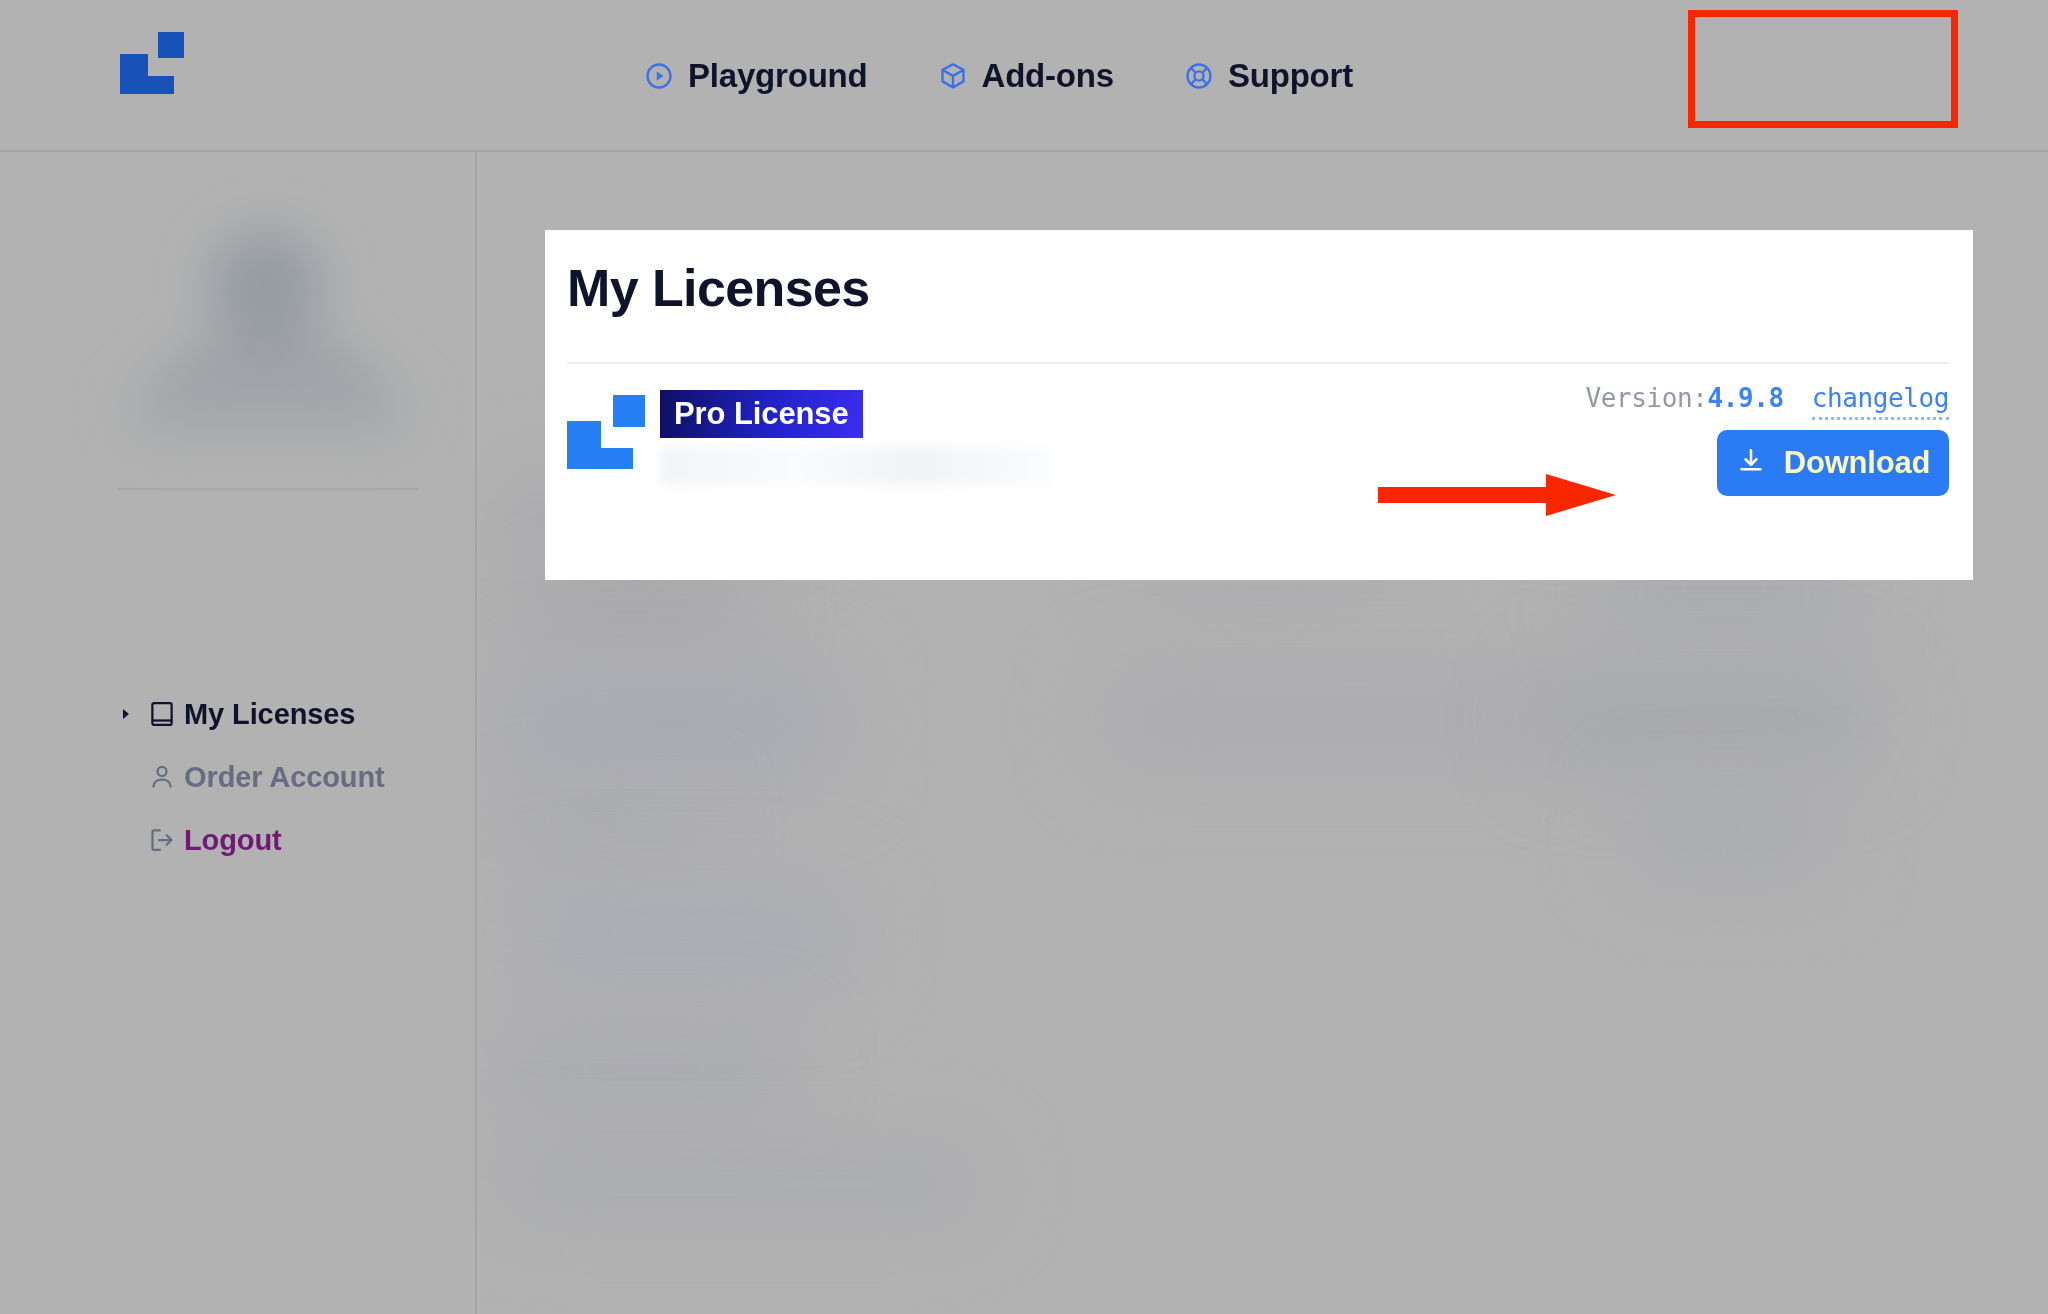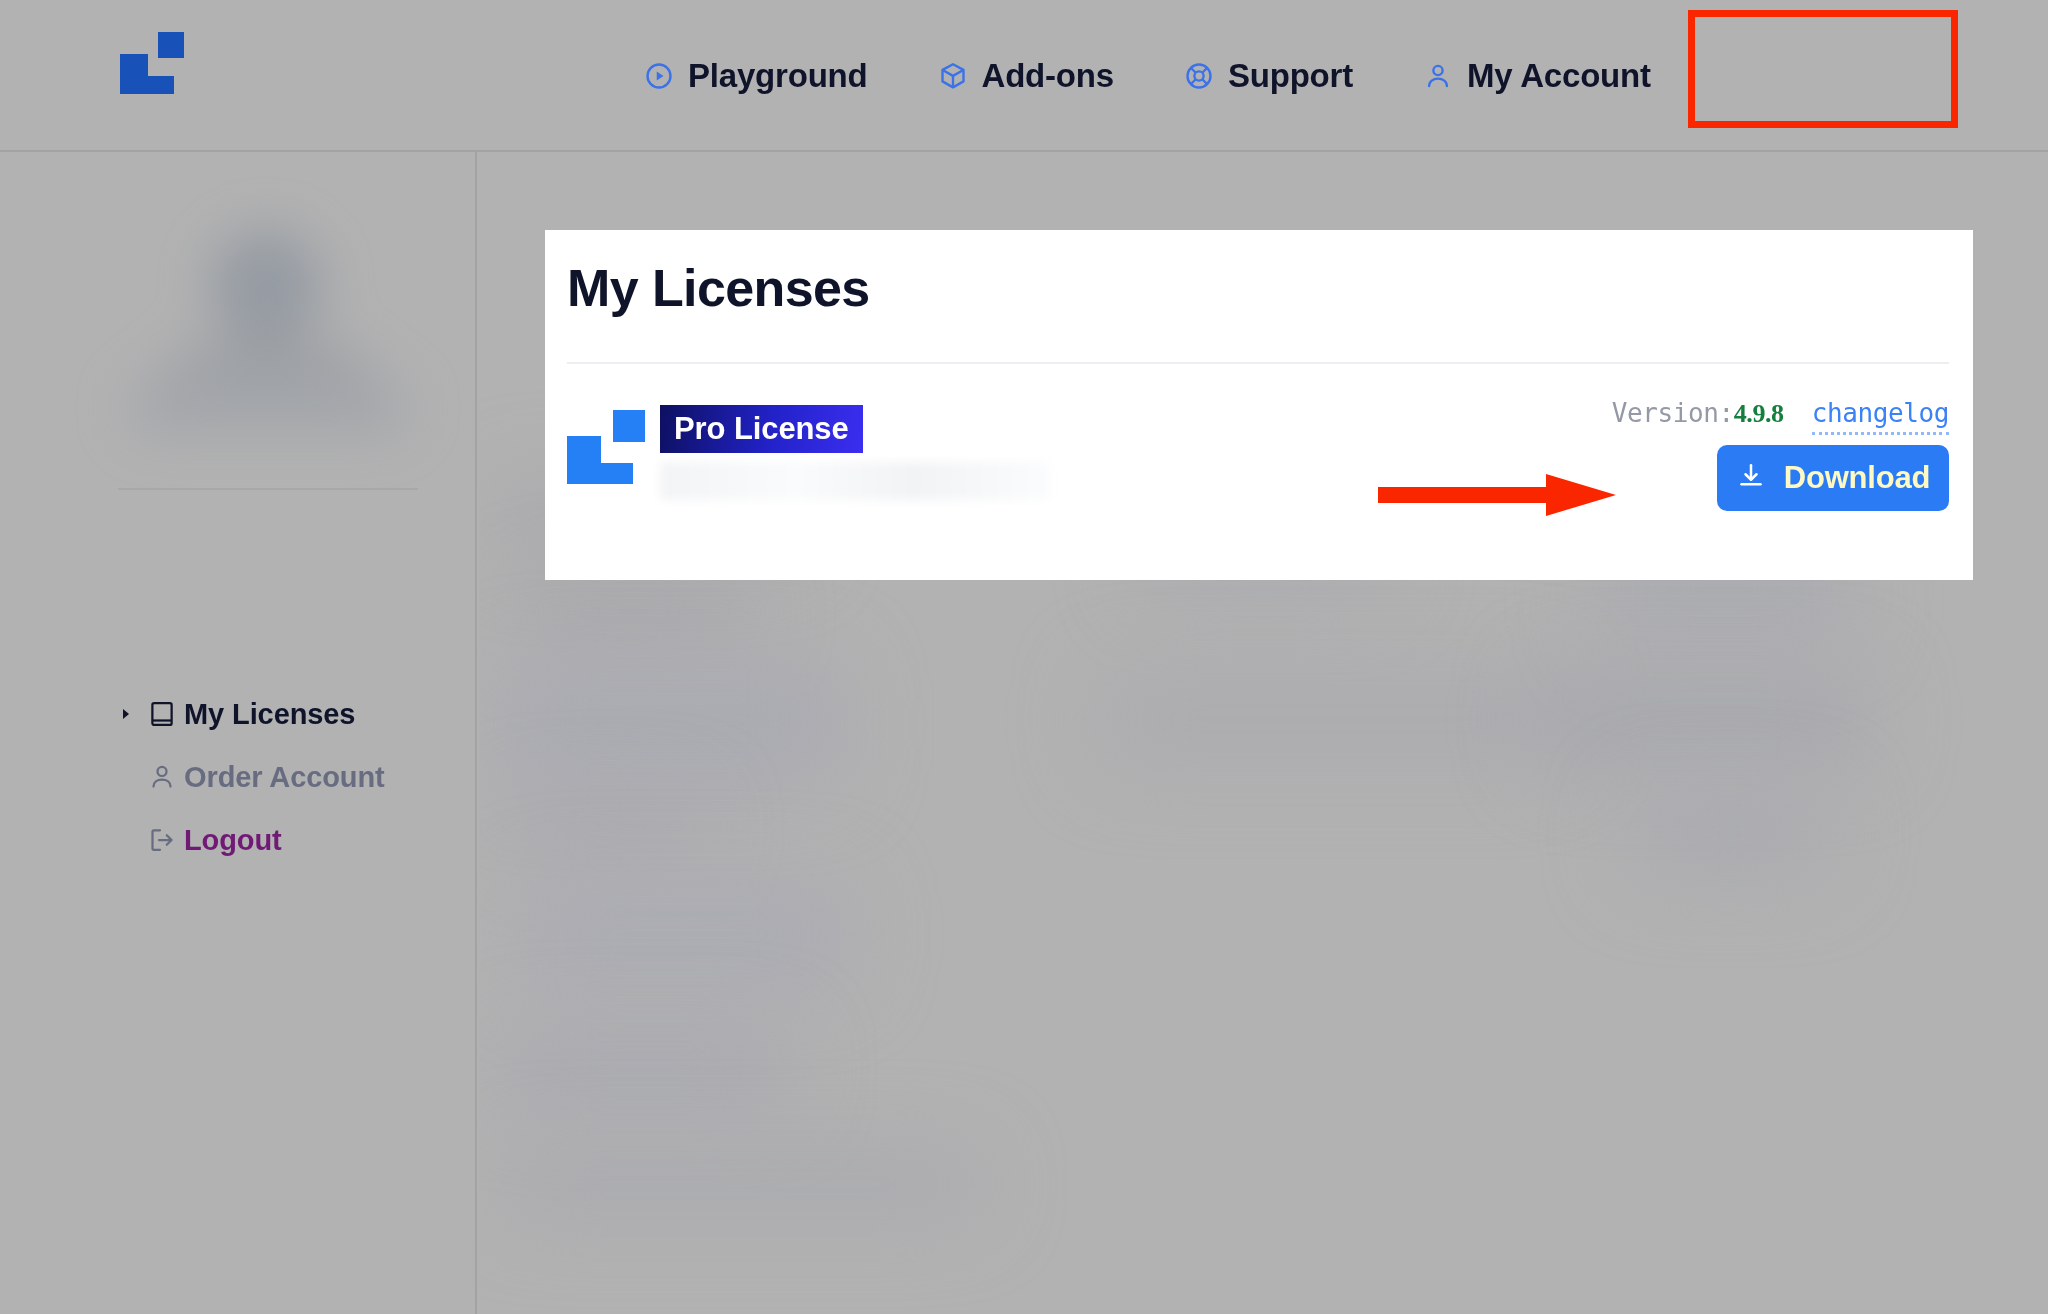--- a/index.html
+++ b/index.html
@@ -206,21 +206,21 @@
     left: 22px;
     top: 132px;
     width: 1382px;
     height: 2px;
     background: #edeef1;
   }
 
   #license-row {
     position: absolute;
     left: 22px;
-    top: 152px;
+    top: 137px;
     width: 1382px;
     height: 150px;
   }
 
   #row-logo {
     position: absolute;
     left: 0px;
     top: 28px;
     width: 78px;
     height: 74px;
@@ -268,21 +268,21 @@
     position: absolute;
     right: 0px;
     top: 16px;
     display: flex;
     align-items: baseline;
     font-family: "DejaVu Sans Mono", monospace;
     font-size: 26px;
     letter-spacing: -0.4px;
   }
   #version-label { color: #9599a6; font-weight: 400; }
-  #version-number { color: #15803d; font-weight: 700; font-family: Liberation Serif, serif; }
+  #version-number { color: #3b82f6; font-weight: 700; }
   #changelog-link {
     color: #3b82f6;
     font-weight: 400;
     margin-left: 28px;
     border-bottom: 3px dotted #8fb9f8;
     padding-bottom: 4px;
     cursor: pointer;
   }
 
   #download-button {
@@ -375,29 +375,20 @@
         <span class="nav-icon">
           <svg width="30" height="30" viewBox="0 0 24 24" fill="none" stroke="#3b72e8" stroke-width="1.9">
             <circle cx="12" cy="12" r="9.2"></circle>
             <circle cx="12" cy="12" r="3.7"></circle>
             <path d="M5.6 5.6 L9.4 9.4 M18.4 5.6 L14.6 9.4 M5.6 18.4 L9.4 14.6 M18.4 18.4 L14.6 14.6"></path>
           </svg>
         </span>
         <span class="nav-label">Support</span>
       </div>
 
-      <div class="nav-item">
-        <span class="nav-icon">
-          <svg width="30" height="30" viewBox="0 0 24 24" fill="none" stroke="#3b72e8" stroke-width="1.9" stroke-linecap="round">
-            <circle cx="12" cy="7.6" r="3.7"></circle>
-            <path d="M4.9 20 C4.9 16.3 8.1 14.1 12 14.1 C15.9 14.1 19.1 16.3 19.1 20"></path>
-          </svg>
-        </span>
-        <span class="nav-label">My Account</span>
-      </div>
 
     </nav>
 
     <div id="account-highlight"></div>
   </div>
 
   <aside id="sidebar">
 
     <div id="avatar-blur">
       <div class="av-head"></div>

